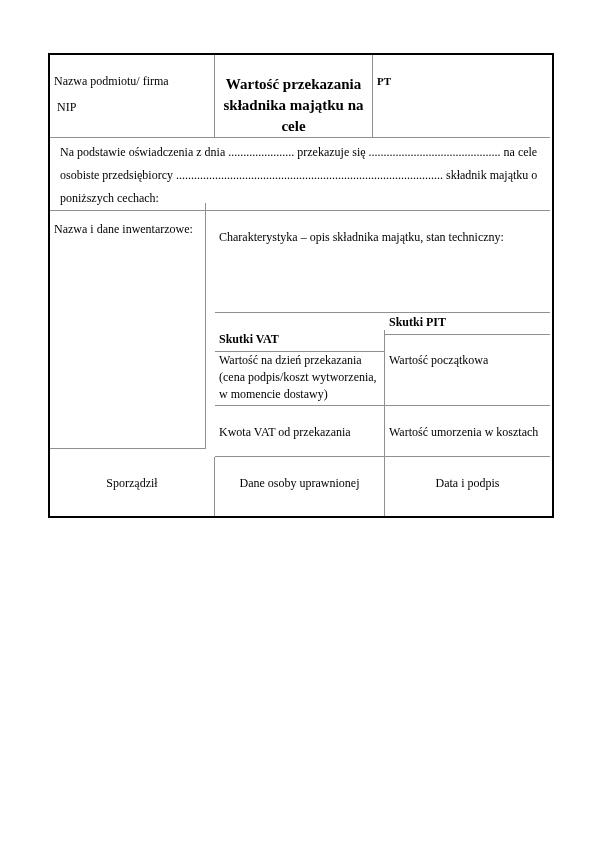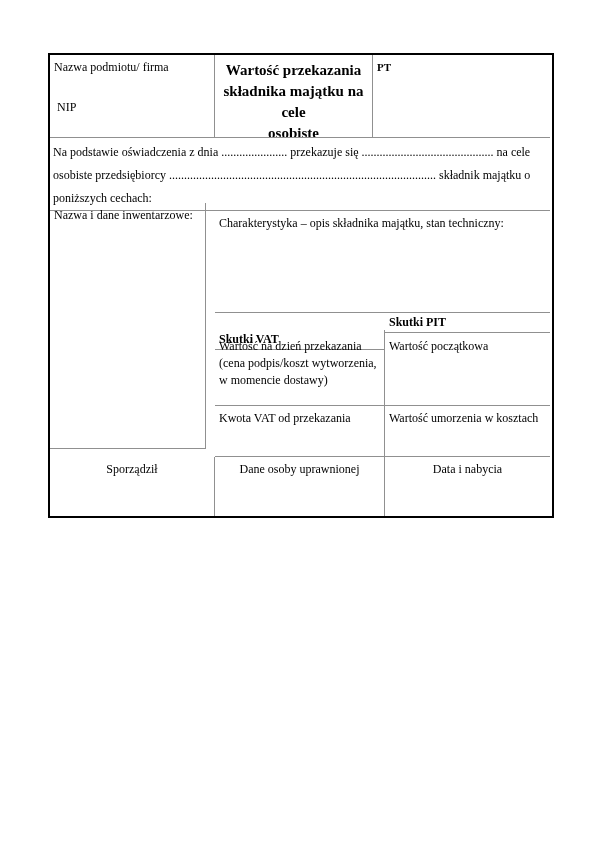--- a/index.html
+++ b/index.html
@@ -18,38 +18,38 @@
     left: 48px;
     top: 53px;
     width: 506px;
     height: 465px;
     border: 2px solid #000000;
   }
   .cell {
     position: absolute;
     font-size: 12px;
     line-height: 15px;
-    padding: 5px 4px;
+    padding: 19px 4px;
     overflow: hidden;
   }
   .b-r { border-right: 1px solid #909090; }
   .b-b { border-bottom: 1px solid #909090; }
 
   
   .cell-entity   { left: 0;     top: 0;    width: 165px; height: 83px; }
   .nip           { position: absolute; left: 7px; bottom: 22px; }
   .cell-title    { left: 165px; top: 0;    width: 158px; height: 83px;
                    text-align: center; font-weight: bold; font-size: 15px; line-height: 21px; }
   .cell-code     { left: 323px; top: 0;    width: 177px; height: 83px;
                    font-weight: bold; font-size: 11px; }
 
   
   .cell-statement { left: 0; top: 83px; width: 500px; height: 73px;
                     line-height: 23px; padding: 3px 3px; }
-  .cell-statement div { white-space: nowrap; overflow: hidden; }
+  .cell-statement div { white-space: nowrap; overflow: hidden; margin-left: 7px; }
 
   
   .cell-inventory       { left: 0;     top: 148px; width: 156px; height: 246px; }
   .cell-characteristics { left: 165px; top: 156px; width: 335px; height: 102px; }
   .cell-vat-header      { left: 165px; top: 275px; width: 170px; height: 20px; font-weight: bold; padding-top: 2px; }
   .cell-pit-header      { left: 335px; top: 258px; width: 165px; height: 20px; font-weight: bold; padding-top: 2px; }
   .cell-vat-value       { left: 165px; top: 278px; width: 170px; height: 73px; line-height: 17px; }
   .cell-pit-initial     { left: 335px; top: 278px; width: 165px; height: 73px; line-height: 17px; }
   .cell-vat-amount      { left: 165px; top: 351px; width: 170px; height: 51px; }
   .cell-pit-amort       { left: 335px; top: 351px; width: 165px; height: 51px; }
@@ -112,17 +112,17 @@
       <span>Wartość umorzenia w kosztach</span>
     </div>
 
     <div class="cell cell-prepared b-r">
       <span>Sporządził</span>
     </div>
     <div class="cell cell-person b-r">
       <span>Dane osoby uprawnionej</span>
     </div>
     <div class="cell cell-datesign">
-      <span>Data i nabycia</span>
+      <span>Data i podpis</span>
     </div>
 
   </div>
 </div>
 
 </body></html>

